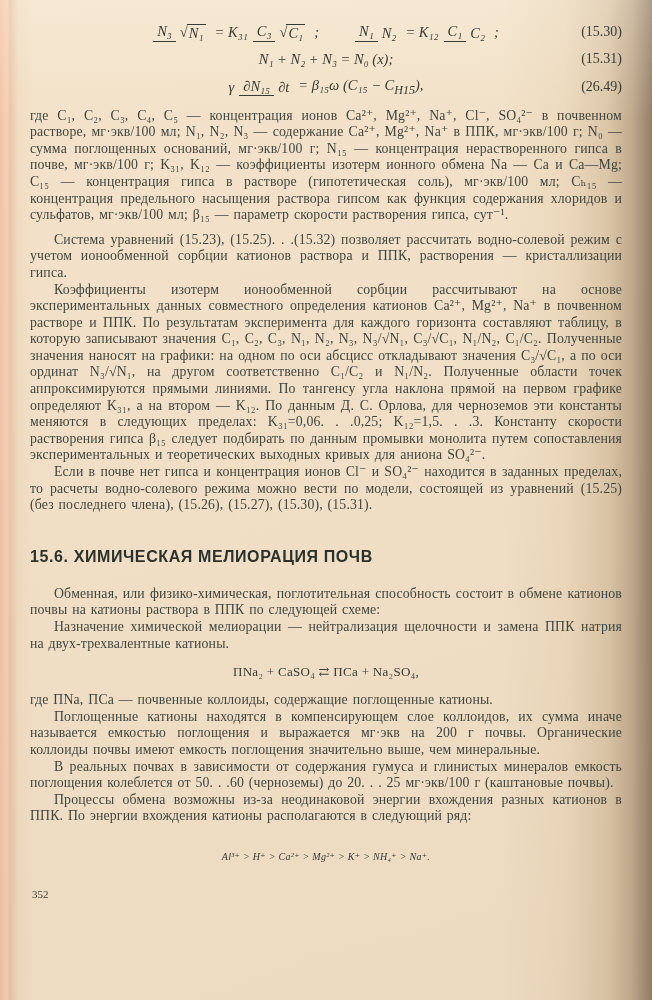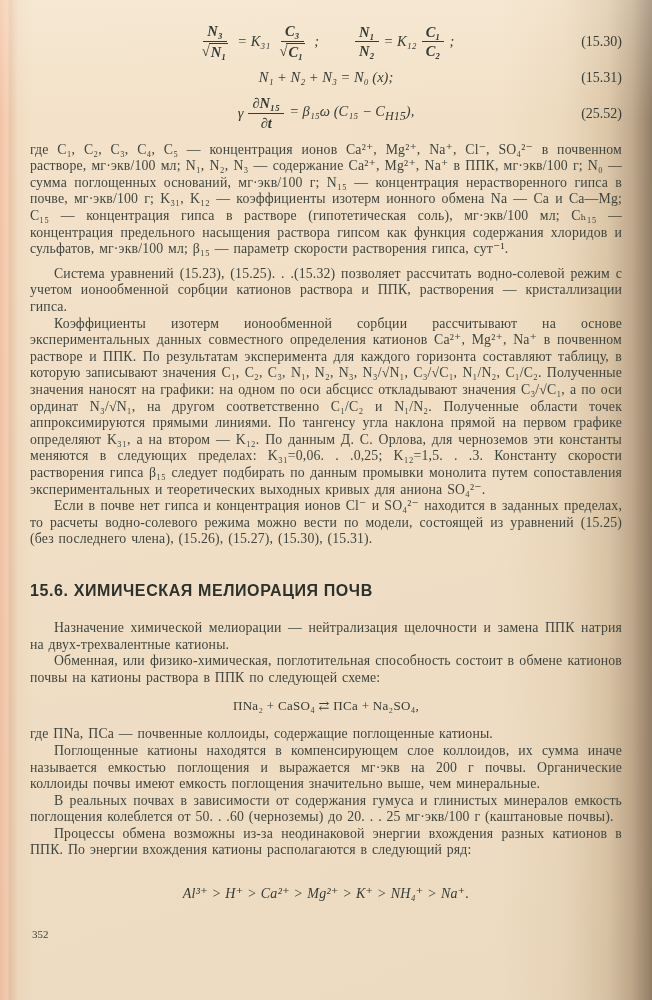--- a/index.html
+++ b/index.html
@@ -38,21 +38,21 @@
   .eq-body { display: inline-flex; align-items: center; gap: 5px; font-style: italic; }
   .eq-number {
     position: absolute;
     right: 0;
     top: 50%;
     transform: translateY(-50%);
     font-style: normal;
     font-size: 14px;
     color: #363c36;
   }
-  .frac { display: inline-flex; flex-direction: column; align-items: center; line-height: 1.15; vertical-align: middle; font-weight: bold; }
+  .frac { display: inline-flex; flex-direction: row; align-items: center; line-height: 1.15; vertical-align: middle; }
   .frac .num { padding: 0 4px 1px 4px; border-bottom: 1px solid currentColor; }
   .frac .den { padding: 1px 4px 0 4px; display: inline-flex; align-items: flex-start; }
   .rsign { margin-right: -1px; font-style: normal; }
   .rad { border-top: 1px solid currentColor; padding: 0 2px; }
   .gap-wide { display: inline-block; width: 26px; }
   
   .para {
     font-size: 13.8px;
     line-height: 16.6px;
     text-align: justify;
@@ -76,21 +76,21 @@
   
   .chem-eq {
     text-align: center;
     font-size: 13px;
     color: #353b35;
     margin: 12px 0 12px 0;
     letter-spacing: 0.3px;
   }
   .ion-series {
     text-align: center;
-    font-size: 14px;
+    font-size: 10px;
     color: #353b35;
     margin: 26px 0 0 0;
     font-style: italic;
     letter-spacing: 0.3px;
   }
   .page-number {
     margin: 26px 0 0 2px;
     font-size: 11px;
     color: #3a403a;
   }
@@ -143,34 +143,34 @@
 
       <div class="eq-row">
         <span class="eq-body">
           <span>γ</span>
           <span class="frac">
             <span class="num">∂N₁₅</span>
             <span class="den">∂t</span>
           </span>
           <span><span>= β₁₅ω (C₁₅ − C</span><sub>H15</sub><span>),</span></span>
         </span>
-        <span class="eq-number">(25.52)</span>
+        <span class="eq-number">(26.49)</span>
       </div>
 
     </div>
 
     <p class="para">где C₁, C₂, C₃, C₄, C₅ — концентрация ионов Ca²⁺, Mg²⁺, Na⁺, Cl⁻, SO₄²⁻ в почвенном растворе, мг·экв/100 мл; N₁, N₂, N₃ — содержание Ca²⁺, Mg²⁺, Na⁺ в ППК, мг·экв/100 г; N₀ — сумма поглощенных оснований, мг·экв/100 г; N₁₅ — концентрация нерастворенного гипса в почве, мг·экв/100 г; K₃₁, K₁₂ — коэффициенты изотерм ионного обмена Na — Ca и Ca—Mg; C₁₅ — концентрация гипса в растворе (гипотетическая соль), мг·экв/100 мл; Cₕ₁₅ — концентрация предельного насыщения раствора гипсом как функция содержания хлоридов и сульфатов, мг·экв/100 мл; β₁₅ — параметр скорости растворения гипса, сут⁻¹.</p>
     <p class="para indent sp-before">Система уравнений (15.23), (15.25). . .(15.32) позволяет рассчитать водно-солевой режим с учетом ионообменной сорбции катионов раствора и ППК, растворения — кристаллизации гипса.</p>
     <p class="para indent">Коэффициенты изотерм ионообменной сорбции рассчитывают на основе экспериментальных данных совместного определения катионов Ca²⁺, Mg²⁺, Na⁺ в почвенном растворе и ППК. По результатам эксперимента для каждого горизонта составляют таблицу, в которую записывают значения C₁, C₂, C₃, N₁, N₂, N₃, N₃/√N₁, C₃/√C₁, N₁/N₂, C₁/C₂. Полученные значения наносят на графики: на одном по оси абсцисс откладывают значения C₃/√C₁, а по оси ординат N₃/√N₁, на другом соответственно C₁/C₂ и N₁/N₂. Полученные области точек аппроксимируются прямыми линиями. По тангенсу угла наклона прямой на первом графике определяют K₃₁, а на втором — K₁₂. По данным Д. С. Орлова, для черноземов эти константы меняются в следующих пределах: K₃₁=0,06. . .0,25; K₁₂=1,5. . .3. Константу скорости растворения гипса β₁₅ следует подбирать по данным промывки монолита путем сопоставления экспериментальных и теоретических выходных кривых для аниона SO₄²⁻.</p>
     <p class="para indent">Если в почве нет гипса и концентрация ионов Cl⁻ и SO₄²⁻ находится в заданных пределах, то расчеты водно-солевого режима можно вести по модели, состоящей из уравнений (15.25) (без последнего члена), (15.26), (15.27), (15.30), (15.31).</p>
 
     <h2 class="section-heading">15.6.  ХИМИЧЕСКАЯ  МЕЛИОРАЦИЯ  ПОЧВ</h2>
 
+    <p class="para indent">Обменная, или физико-химическая, поглотительная способность состоит в обмене катионов почвы на катионы раствора в ППК по следующей схеме:</p>
     <p class="para indent">Назначение химической мелиорации — нейтрализация щелочности и замена ППК натрия на двух-трехвалентные катионы.</p>
-    <p class="para indent">Обменная, или физико-химическая, поглотительная способность состоит в обмене катионов почвы на катионы раствора в ППК по следующей схеме:</p>
 
     <div class="chem-eq">ПNa₂ + CaSO₄ ⇄ ПCa + Na₂SO₄,</div>
 
     <p class="para">где ПNa, ПCa — почвенные коллоиды, содержащие поглощенные катионы.</p>
     <p class="para indent">Поглощенные катионы находятся в компенсирующем слое коллоидов, их сумма иначе называется емкостью поглощения и выражается мг·экв на 200 г почвы. Органические коллоиды почвы имеют емкость поглощения значительно выше, чем минеральные.</p>
     <p class="para indent">В реальных почвах в зависимости от содержания гумуса и глинистых минералов емкость поглощения колеблется от 50. . .60 (черноземы) до 20. . . 25 мг·экв/100 г (каштановые почвы).</p>
     <p class="para indent">Процессы обмена возможны из-за неодинаковой энергии вхождения разных катионов в ППК. По энергии вхождения катионы располагаются в следующий ряд:</p>
 
     <div class="ion-series">Al³⁺ &gt; H⁺ &gt; Ca²⁺ &gt; Mg²⁺ &gt; K⁺ &gt; NH₄⁺ &gt; Na⁺.</div>
 

